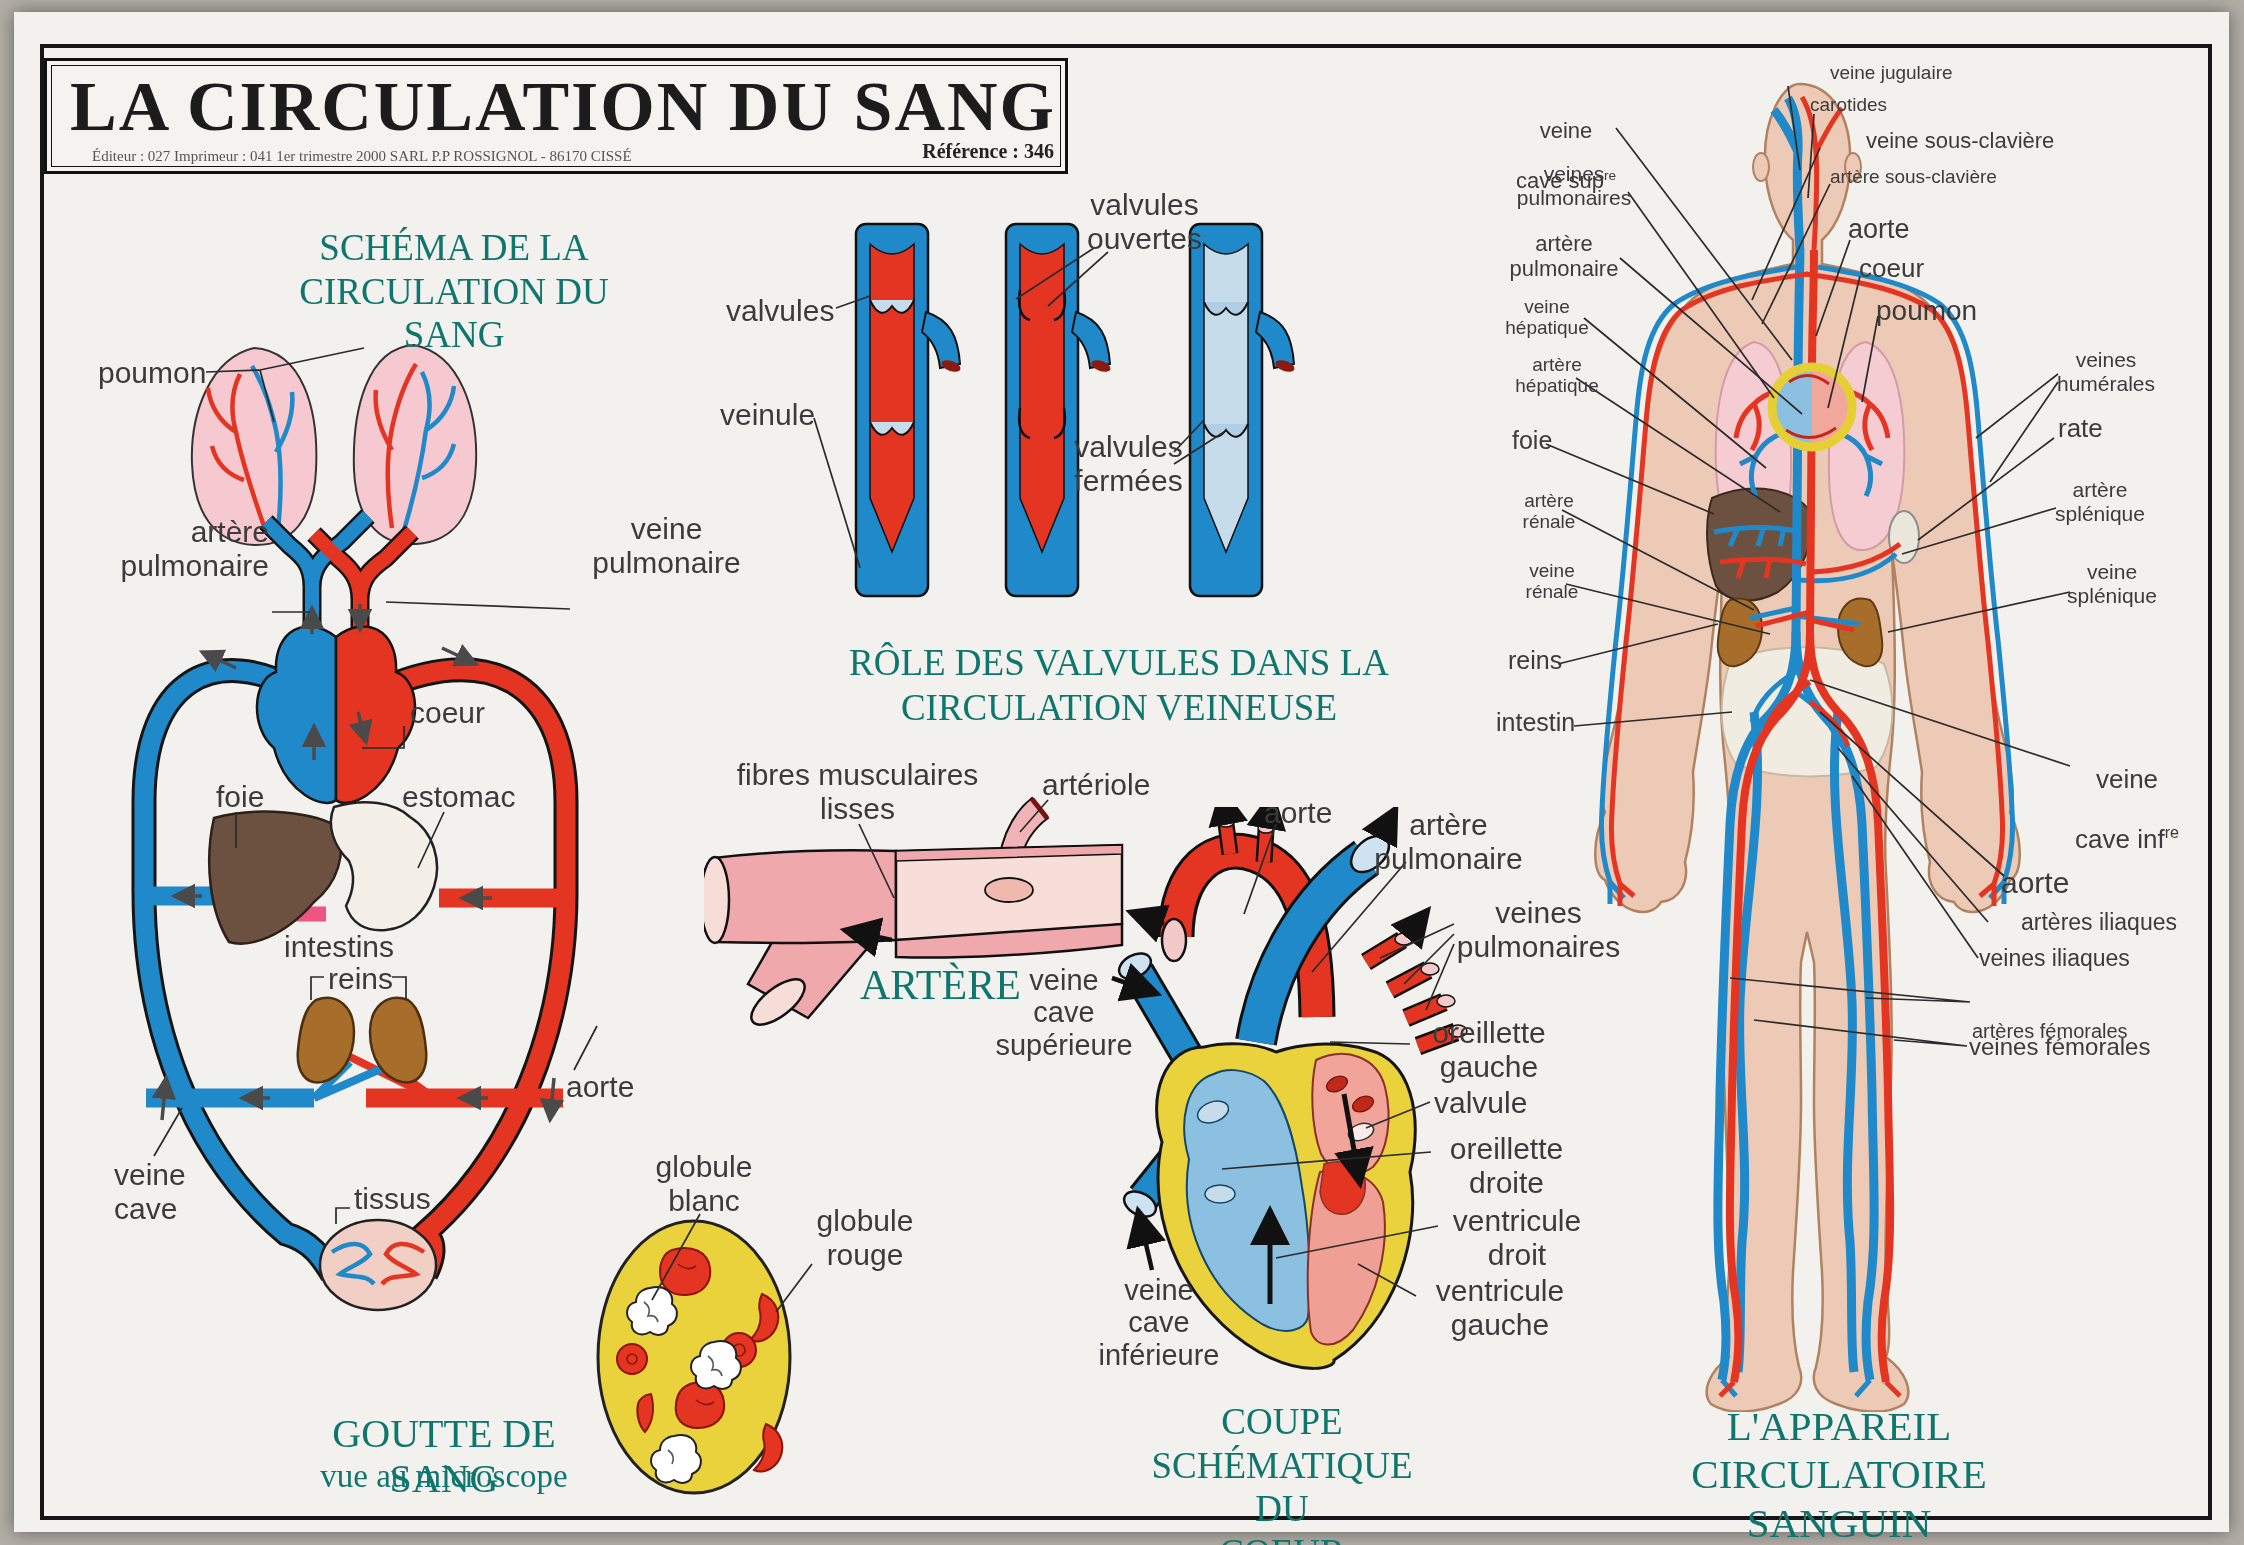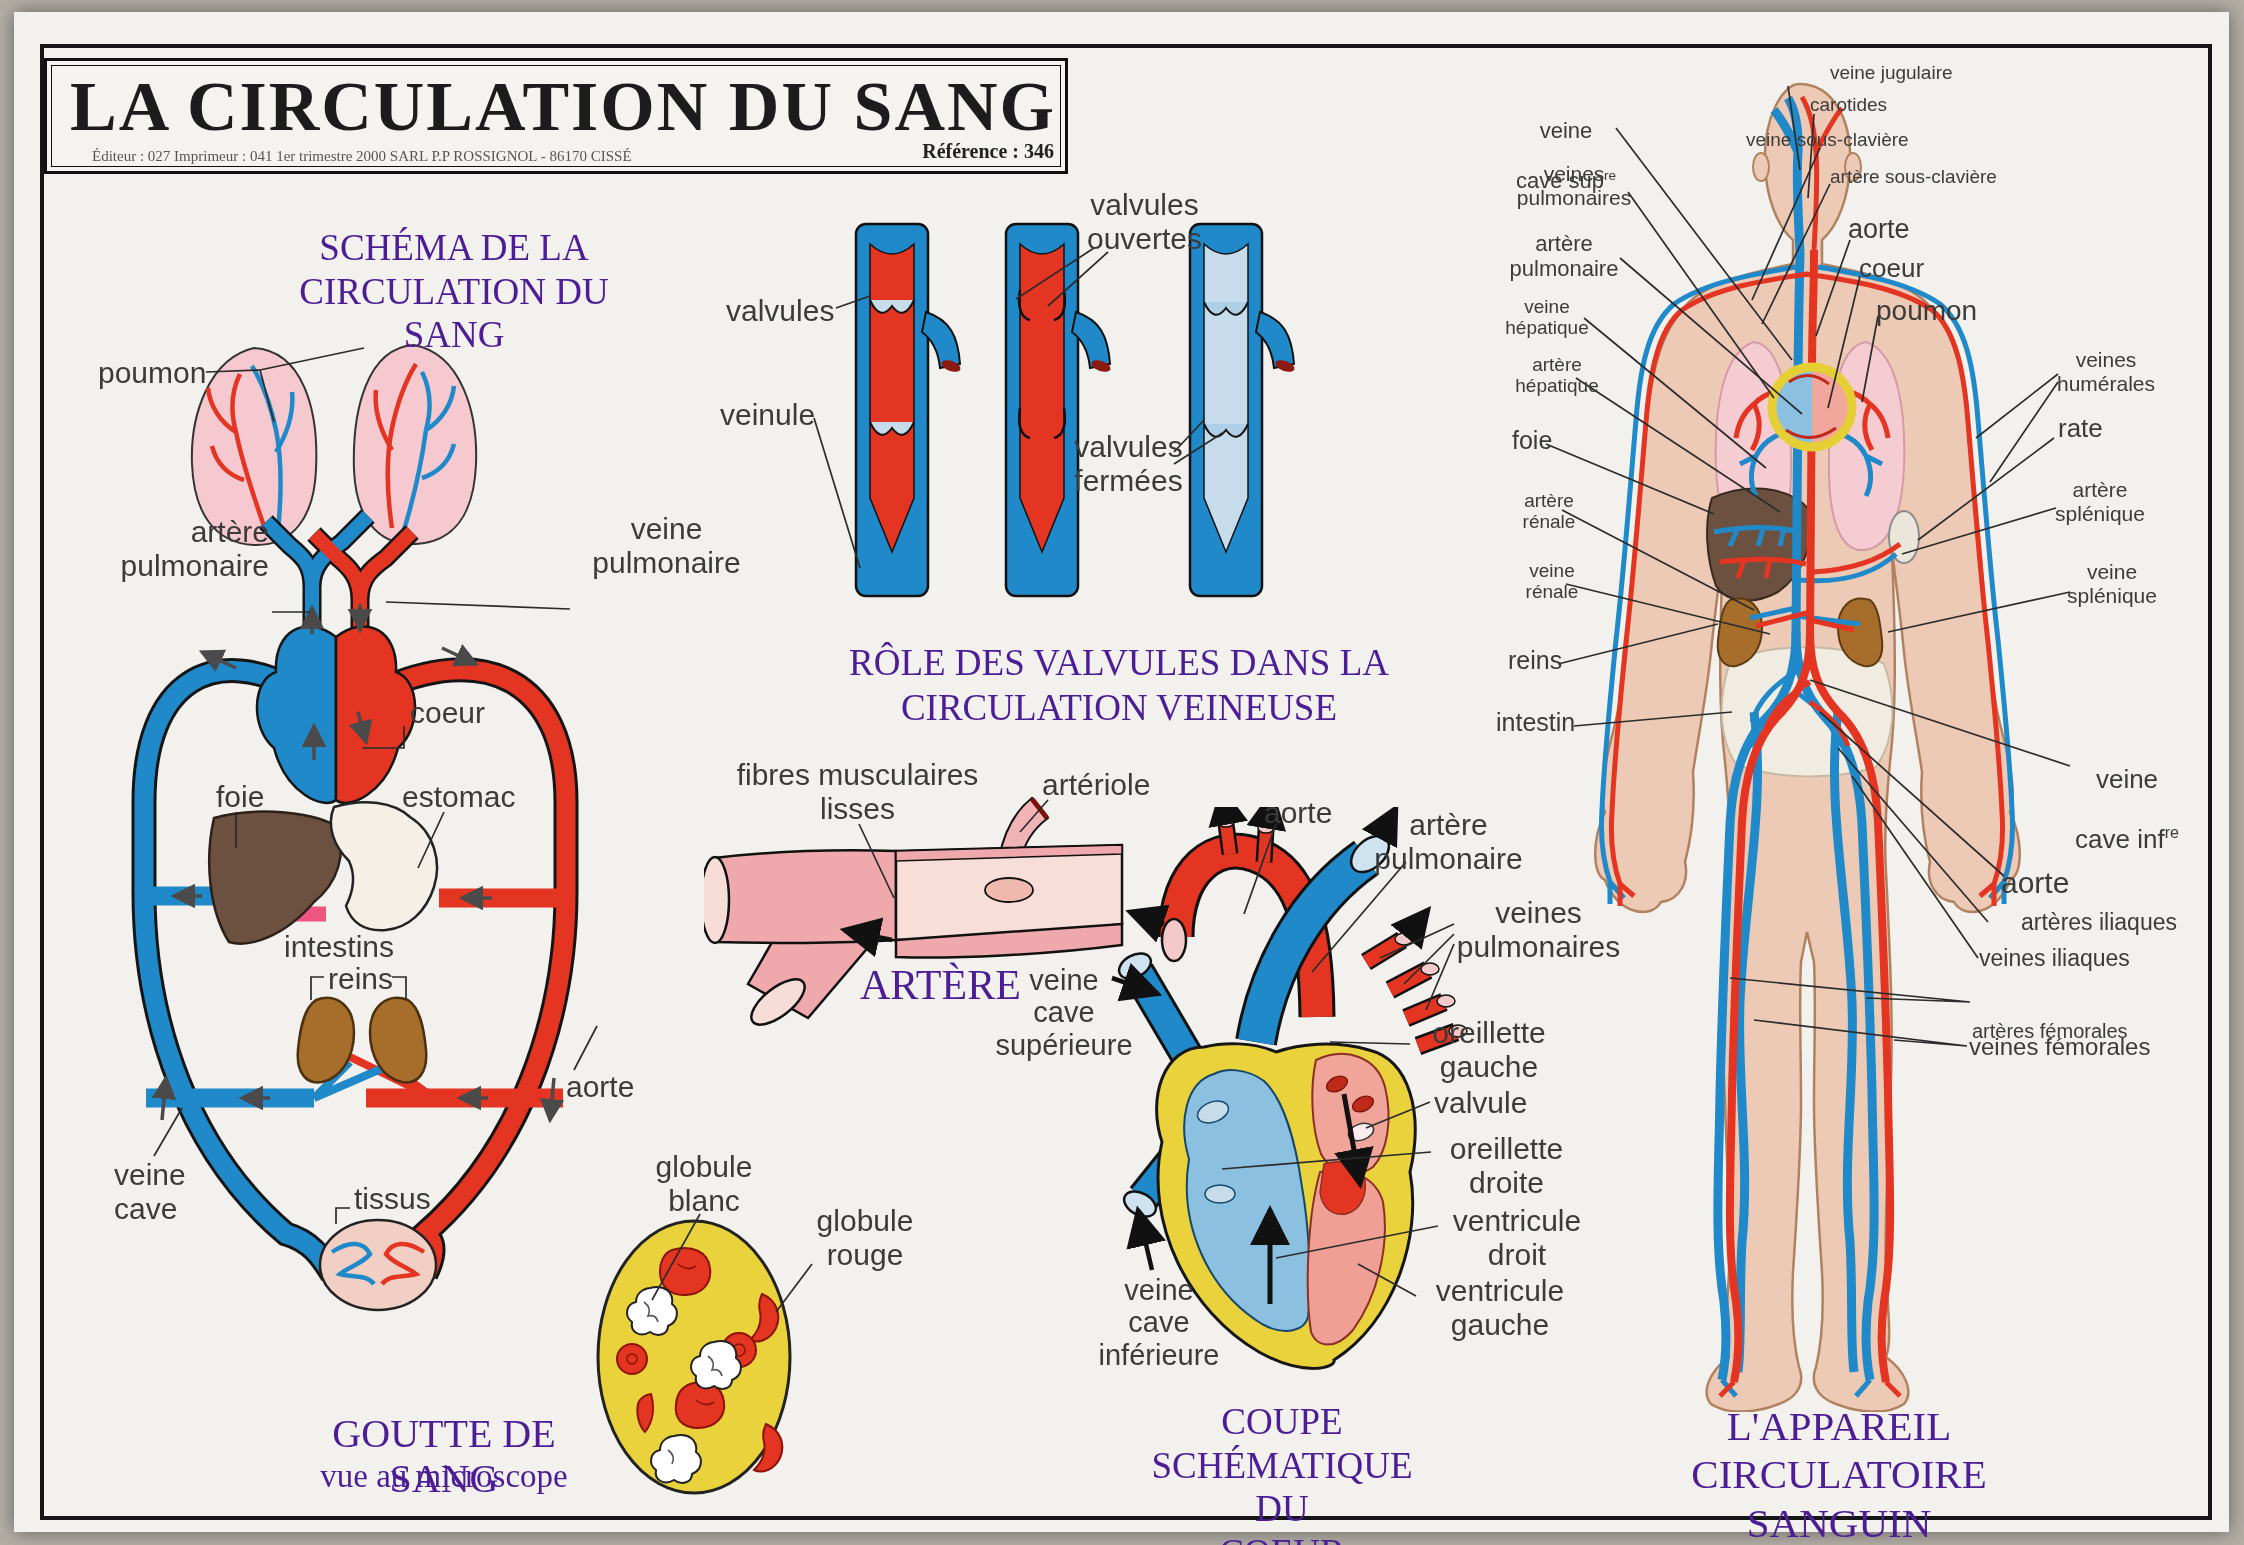--- a/index.html
+++ b/index.html
@@ -4,21 +4,21 @@
 <style>
   html,body{margin:0;padding:0;}
   body{background:#b3afa7;font-family:"Liberation Sans",sans-serif;}
   #stage{position:relative;width:2244px;height:1545px;background:#b3afa7;overflow:hidden;}
   #paper{position:absolute;left:14px;top:12px;width:2215px;height:1520px;background:#f2f1ed;box-shadow:0 0 18px rgba(0,0,0,.45);}
   #frame{position:absolute;left:26px;top:32px;width:2164px;height:1468px;border:4px solid #161616;}
   .title-box{position:absolute;left:30px;top:46px;width:1018px;height:110px;background:#f4f3ef;border:3px solid #101010;}
   .title-box .inner{position:absolute;inset:4px;border:1.5px solid #101010;}
   .lbl{position:absolute;color:#3b3b3b;line-height:1.12;white-space:pre-line;z-index:6;}
   .ctr{text-align:center;} .rt{text-align:right;}
-  .heading{font-family:"Liberation Serif","DejaVu Serif",serif;color:#4c1d95;}
+  .heading{font-family:"Liberation Serif","DejaVu Serif",serif;color:#0f766e;}
   svg{position:absolute;z-index:3;}
   #leaders{z-index:5;}
   sup{font-size:62%;}
 </style>
 </head>
 <body>
 
 <div id="stage">
 <div id="paper">
 <div id="frame"></div>
@@ -485,21 +485,21 @@
 <div class="lbl" style="left:1498px;top:414px;font-size:25px;">foie</div>
 <div class="lbl ctr" style="left:1490px;top:478px;width:90px;font-size:19px;">artère
 rénale</div>
 <div class="lbl ctr" style="left:1496px;top:548px;width:84px;font-size:19px;">veine
 rénale</div>
 <div class="lbl" style="left:1494px;top:634px;font-size:25px;">reins</div>
 <div class="lbl" style="left:1482px;top:696px;font-size:25px;">intestin</div>
 
 <div class="lbl" style="left:1772px;top:50px;font-size:19px;margin-left:44px;">veine jugulaire</div>
 <div class="lbl" style="left:1796px;top:82px;font-size:19px;">carotides</div>
-<div class="lbl" style="left:1732px;top:117px;font-size:19px;">veine sous-clavière</div>
+<div class="lbl" style="left:1852px;top:117px;font-size:22px;">veine sous-clavière</div>
 <div class="lbl" style="left:1816px;top:154px;font-size:19px;">artère sous-clavière</div>
 <div class="lbl" style="left:1834px;top:202px;font-size:27px;">aorte</div>
 <div class="lbl" style="left:1845px;top:242px;font-size:26px;">coeur</div>
 <div class="lbl" style="left:1862px;top:283px;font-size:28px;">poumon</div>
 <div class="lbl ctr" style="left:2040px;top:336px;width:104px;font-size:21px;">veines
 humérales</div>
 <div class="lbl" style="left:2044px;top:402px;font-size:26px;">rate</div>
 <div class="lbl ctr" style="left:2038px;top:466px;width:96px;font-size:21px;">artère
 splénique</div>
 <div class="lbl ctr" style="left:2050px;top:548px;width:96px;font-size:21px;">veine

